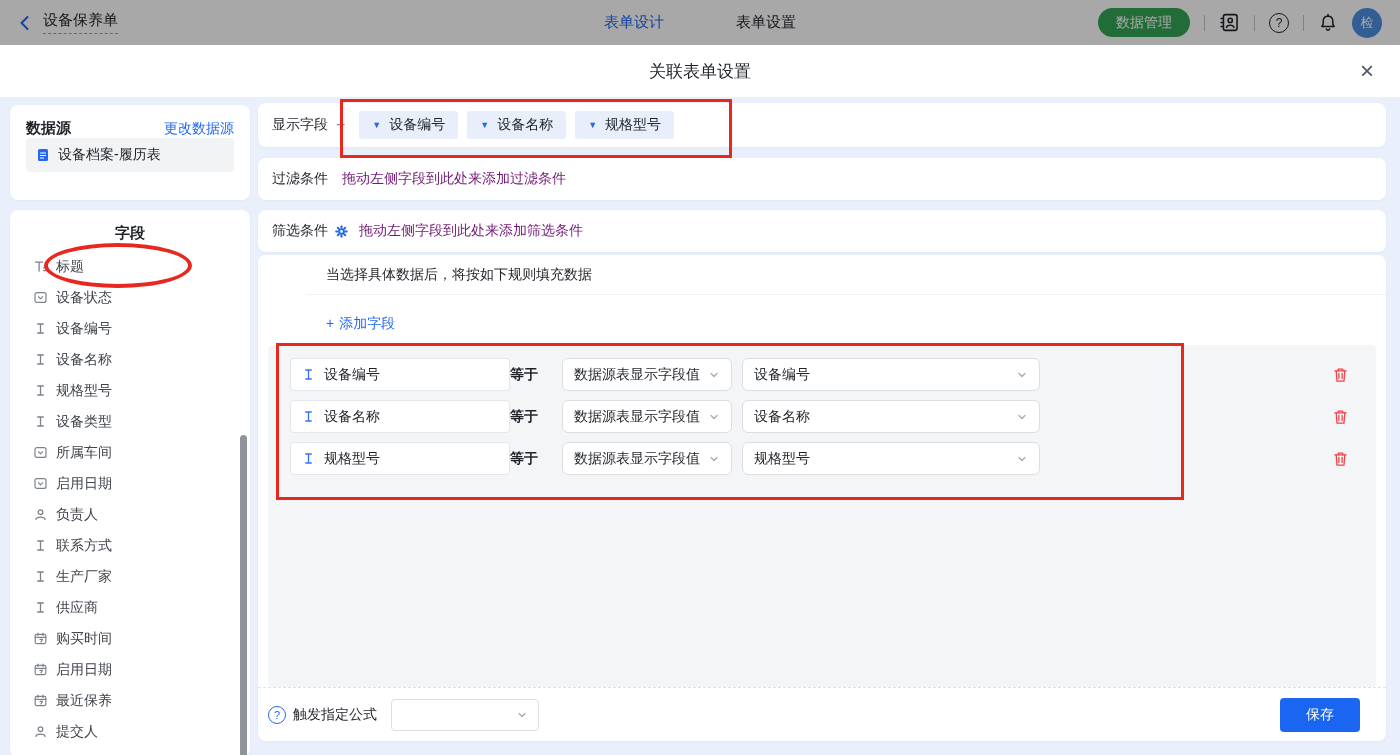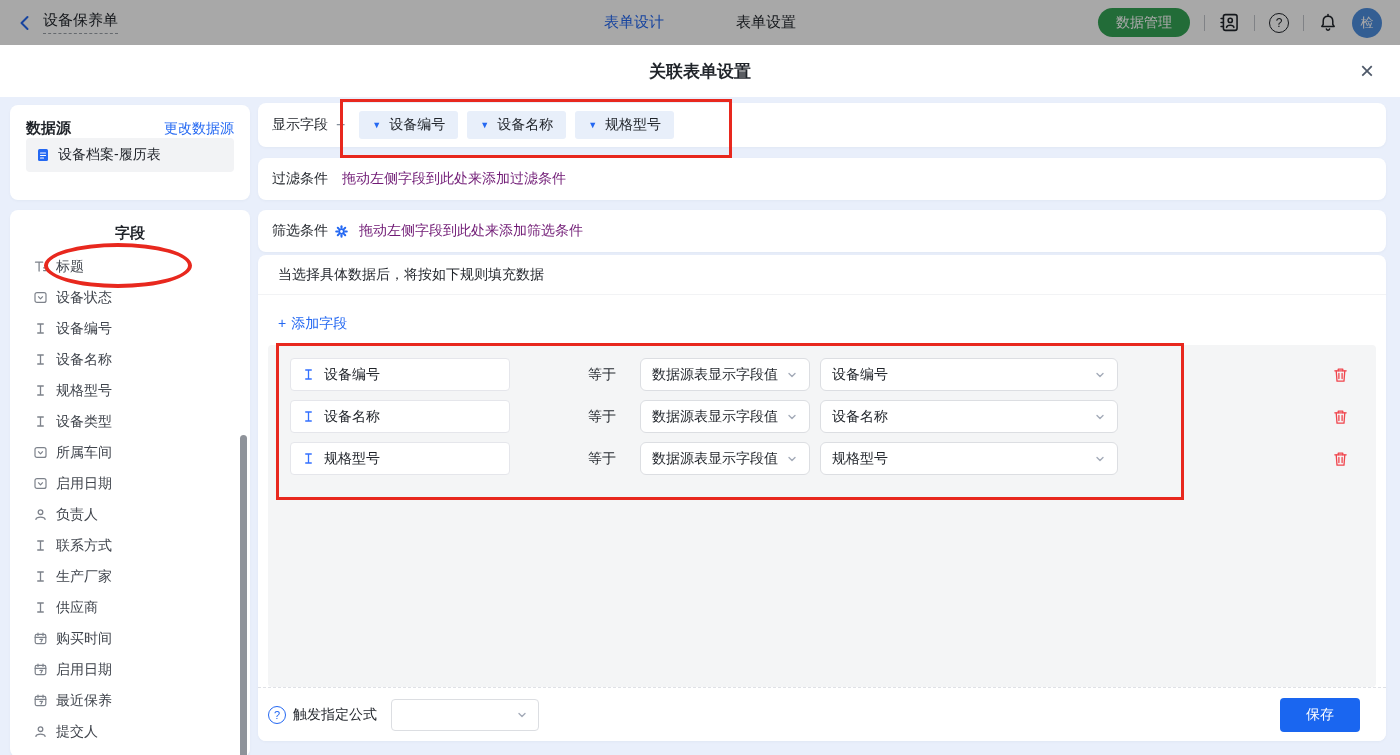--- a/index.html
+++ b/index.html
@@ -21,26 +21,26 @@
   .pill-btn{ background:#35a456; color:#ffffff; border:none; border-radius:15px; height:29px;
     padding:0 18px; font-size:14px; cursor:pointer; }
   .hd-div{ width:1px; height:16px; background:#c2c6cc; }
   .circle-q{ width:20px; height:20px; border:1.6px solid #1f2329; border-radius:50%;
     display:flex; align-items:center; justify-content:center; font-size:12px; color:#1f2329; }
   .avatar{ width:30px; height:30px; border-radius:50%; background:#4e8fe0; color:#fff;
     display:flex; align-items:center; justify-content:center; font-size:13px; }
   
   .modal-titlebar{ position:absolute; left:0; top:45px; width:1400px; height:52px; background:#fff;
     display:flex; align-items:center; justify-content:center; }
-  .modal-title{ font-size:17px; font-weight:700; }
+  .modal-title{ font-size:17px; font-weight:400; }
   .modal-close{ position:absolute; right:26px; top:14px; font-size:24px; color:#4e5969;
     line-height:1; cursor:pointer; font-weight:300;}
   
   .content{ position:absolute; left:0; top:97px; width:1400px; height:658px; background:#e9effb; }
-  .card{ background:#fff; border-radius:8px; box-shadow:0 1px 3px rgba(31,41,64,.04); }
+  .card{ background:#fff; border-radius:8px; box-shadow:0 1px 3px rgba(31,41,64,.04);padding-left:48px; }
   
   .ds-card{ position:absolute; left:10px; top:8px; width:240px; height:95px; padding:14px 16px; }
   .ds-head{ display:flex; align-items:center; justify-content:space-between; }
   .ds-title{ font-size:15px; font-weight:700; }
   .ds-link{ color:#2468f2; cursor:pointer; }
   .ds-selected{ margin-top:0; height:34px; background:#f2f3f5; border-radius:4px;
     display:flex; align-items:center; gap:8px; padding:0 10px; cursor:pointer; }
   .fields-card{ position:absolute; left:10px; top:113px; width:240px; height:547px; padding:14px 16px 6px; overflow:hidden;text-align:center; }
   .fields-title{ font-size:15px; font-weight:700; }
   .fields-list{ margin-top:8px; }
@@ -63,21 +63,21 @@
   .placeholder{ color:#701a75; }
   .p-main{ top:158px; height:486px; }
   .hint-row{ height:40px; display:flex; align-items:center; padding-left:20px;
     border-bottom:1px solid #f2f3f5; color:#1f2329; }
   .add-field{ margin:20px 0 0 20px; color:#2468f2; cursor:pointer; display:inline-flex; gap:5px; }
   .rules-box{ position:absolute; left:10px; right:10px; top:90px; bottom:54px;
     background:#f4f5f6; border-radius:4px; padding-top:13px; }
   .rule-row{ display:flex; align-items:center; height:33px; margin:0 0 9px 22px; }
   .rule-field{ width:220px; height:33px; background:#fff; border:1px solid #e5e6eb; border-radius:4px;
     display:flex; align-items:center; gap:9px; padding:0 11px; }
-  .rule-op{ margin-left:78px; width:50px; }
+  .rule-op{ width:50px;font-weight:bold; }
   .rule-select{ height:33px; background:#fff; border:1px solid #dcdee2; border-radius:6px;
     display:flex; align-items:center; justify-content:space-between; padding:0 11px; cursor:pointer; }
   .sel-src{ width:170px; margin-left:2px; }
   .sel-val{ width:298px; margin-left:10px; }
   .trash-btn{ margin-left:auto; margin-right:28px; background:none; border:none; cursor:pointer;
     display:flex; align-items:center; }
   .footer-row{ position:absolute; left:0; right:0; bottom:0; height:54px;
     border-top:1px dashed #dfe1e6; display:flex; align-items:center; padding:0 26px 0 10px;
     border-radius:0 0 8px 8px; background:#fff; }
   .circle-q.blue{ border-color:#2468f2; color:#2468f2; width:18px; height:18px; font-size:11px; }

